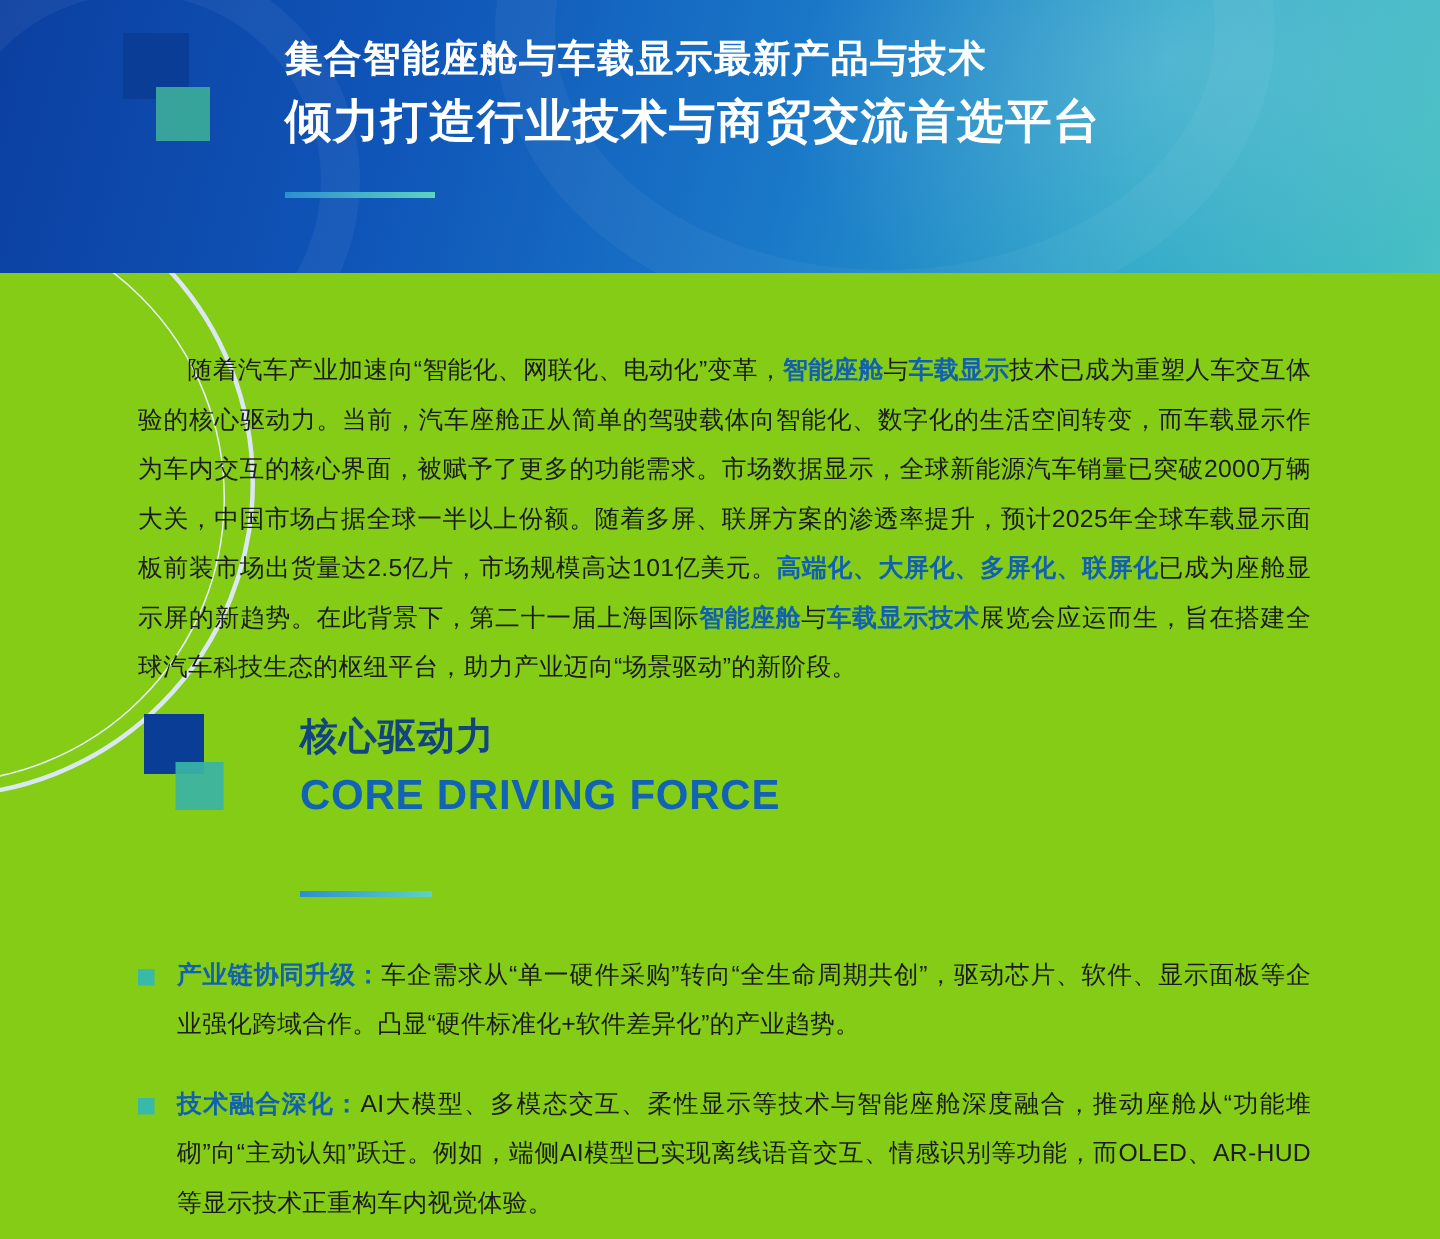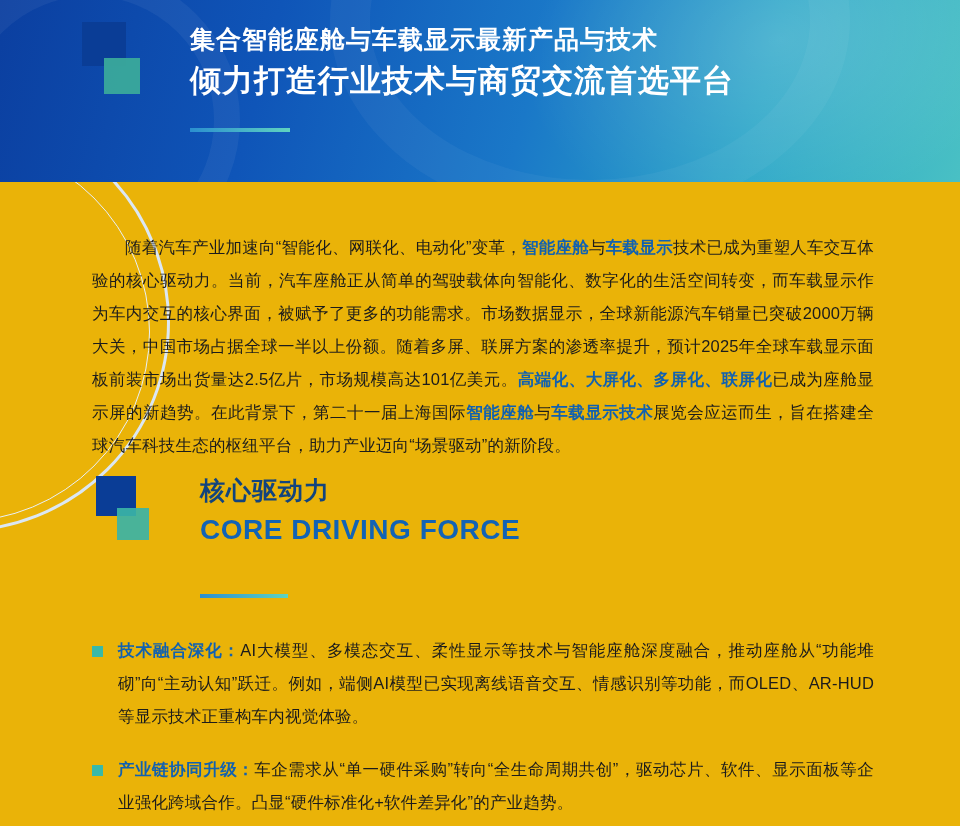--- a/index.html
+++ b/index.html
@@ -81,21 +81,21 @@
     width: 100px; height: 4px;
     background: linear-gradient(90deg, #2b8fd0 0%, #5fd3c0 100%);
   }
 
   
   .body-wrap {
     position: absolute;
     left: 0; top: 182px;
     width: 960px;
     height: 644px;
-    background: #eab308;
+    background: #84cc16;
     overflow: hidden;
   }
   .body-arc {
     position: absolute;
     left: -250px; top: -70px;
     width: 420px; height: 420px;
     border-radius: 50%;
     border: 3px solid #dbe7f3;
   }
   .body-arc2 {
@@ -205,19 +205,19 @@
   <p class="intro"><span>随着汽车产业加速向“智能化、网联化、电动化”变革，</span><span class="kw">智能座舱</span><span>与</span><span class="kw">车载显示</span><span>技术已成为重塑人车交互体验的核心驱动力。当前，汽车座舱正从简单的驾驶载体向智能化、数字化的生活空间转变，而车载显示作为车内交互的核心界面，被赋予了更多的功能需求。市场数据显示，全球新能源汽车销量已突破2000万辆大关，中国市场占据全球一半以上份额。随着多屏、联屏方案的渗透率提升，预计2025年全球车载显示面板前装市场出货量达2.5亿片，市场规模高达101亿美元。</span><span class="kw">高端化、大屏化、多屏化、联屏化</span><span>已成为座舱显示屏的新趋势。在此背景下，第二十一届上海国际</span><span class="kw">智能座舱</span><span>与</span><span class="kw">车载显示技术</span><span>展览会应运而生，旨在搭建全球汽车科技生态的枢纽平台，助力产业迈向“场景驱动”的新阶段。</span></p>
 
   <div class="sec-sq-blue"></div>
   <div class="sec-sq-teal"></div>
   <div class="sec-cn">核心驱动力</div>
   <div class="sec-en">CORE DRIVING FORCE</div>
   <div class="sec-rule"></div>
 
   <div class="bullets">
     <div class="bullet">
-      <span class="marker"></span><span class="lead">技术融合深化：</span><span>AI大模型、多模态交互、柔性显示等技术与智能座舱深度融合，推动座舱从“功能堆砌”向“主动认知”跃迁。例如，端侧AI模型已实现离线语音交互、情感识别等功能，而OLED、AR-HUD等显示技术正重构车内视觉体验。</span>
+      <span class="marker"></span><span class="lead">产业链协同升级：</span><span>车企需求从“单一硬件采购”转向“全生命周期共创”，驱动芯片、软件、显示面板等企业强化跨域合作。凸显“硬件标准化+软件差异化”的产业趋势。</span>
     </div>
     <div class="bullet">
-      <span class="marker"></span><span class="lead">产业链协同升级：</span><span>车企需求从“单一硬件采购”转向“全生命周期共创”，驱动芯片、软件、显示面板等企业强化跨域合作。凸显“硬件标准化+软件差异化”的产业趋势。</span>
+      <span class="marker"></span><span class="lead">技术融合深化：</span><span>AI大模型、多模态交互、柔性显示等技术与智能座舱深度融合，推动座舱从“功能堆砌”向“主动认知”跃迁。例如，端侧AI模型已实现离线语音交互、情感识别等功能，而OLED、AR-HUD等显示技术正重构车内视觉体验。</span>
     </div>
   </div>
 </div>
 
 </body></html>

